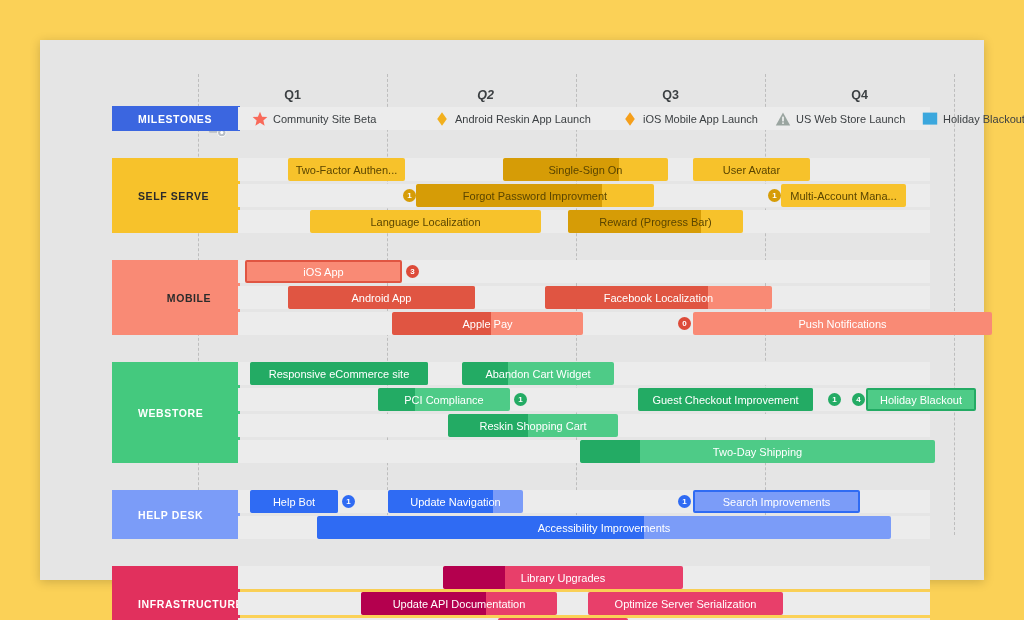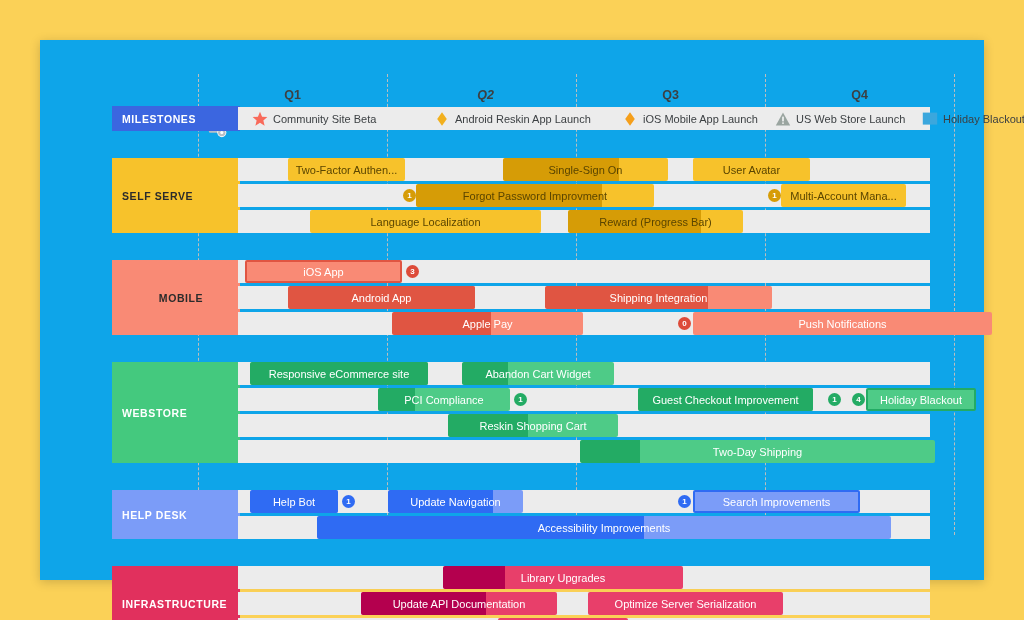--- a/index.html
+++ b/index.html
@@ -4,41 +4,41 @@
 <style>
   html,body{margin:0;padding:0;}
   body{
     width:1024px;height:620px;
     background:#fbd157;
     font-family:"Liberation Sans", sans-serif;
     overflow:hidden;
   }
   #card{
     position:absolute;left:40px;top:40px;width:944px;height:540px;
-    background:#0ea5e9;
+    background:#e5e5e5;
     box-shadow:0 2px 10px rgba(0,0,0,0.18);
   }
 
   
   .vsep{position:absolute;top:34px;bottom:45px;border-left:1px dashed #bdbdbd;}
 
   
   #hdr{position:absolute;left:0;right:0;top:32px;height:30px;}
   .qlabel{
     position:absolute;top:0;height:22px;line-height:22px;
     text-align:center;font-size:12.5px;font-weight:bold;color:#3c4043;
   }
   #calicon{position:absolute;left:168px;top:80px;width:22px;height:20px;}
 
   
   .group{position:absolute;left:0;right:0;}
   .glabel{
     position:absolute;left:72px;width:128px;
     color:#ffffff;font-size:10.5px;font-weight:bold;letter-spacing:.6px;
-    display:flex;align-items:center;padding-left:10px;box-sizing:border-box;
+    display:flex;align-items:center;padding-left:26px;box-sizing:border-box;
   }
   .glabel.dark{color:#2b2b2b;}
   .lanes{position:absolute;left:198px;right:54px;top:0;}
   .lane{position:relative;height:23px;margin-bottom:3px;background:#ececec;}
 
   .bar{
     position:absolute;top:0;height:23px;border-radius:2px;box-sizing:border-box;
     display:flex;align-items:center;justify-content:center;
     font-size:11px;color:#ffffff;white-space:nowrap;overflow:hidden;
   }
@@ -188,21 +188,21 @@
             </div>
             <div class="badge" style="left: 168px; background: rgb(221, 75, 57);">3</div>
           </div>
           <div class="lane">
             <div class="bar" style="left: 50px; width: 187px; background: rgb(249, 138, 117);">
               <div class="prog" style="width: 100%; background: rgb(224, 85, 66);"></div>
               <span class="txt">Android App</span>
             </div>
             <div class="bar" style="left: 307px; width: 227px; background: rgb(249, 138, 117);">
               <div class="prog" style="width: 72%; background: rgb(224, 85, 66);"></div>
-              <span class="txt">Shipping Integration</span>
+              <span class="txt">Facebook Localization</span>
             </div>
           </div>
           <div class="lane">
             <div class="bar" style="left: 154px; width: 191px; background: rgb(249, 138, 117);">
               <div class="prog" style="width: 52%; background: rgb(224, 85, 66);"></div>
               <span class="txt">Apple Pay</span>
             </div>
             <div class="bar" style="left: 455px; width: 299px; background: rgb(249, 138, 117);">
               <span class="txt">Push Notifications</span>
             </div>

